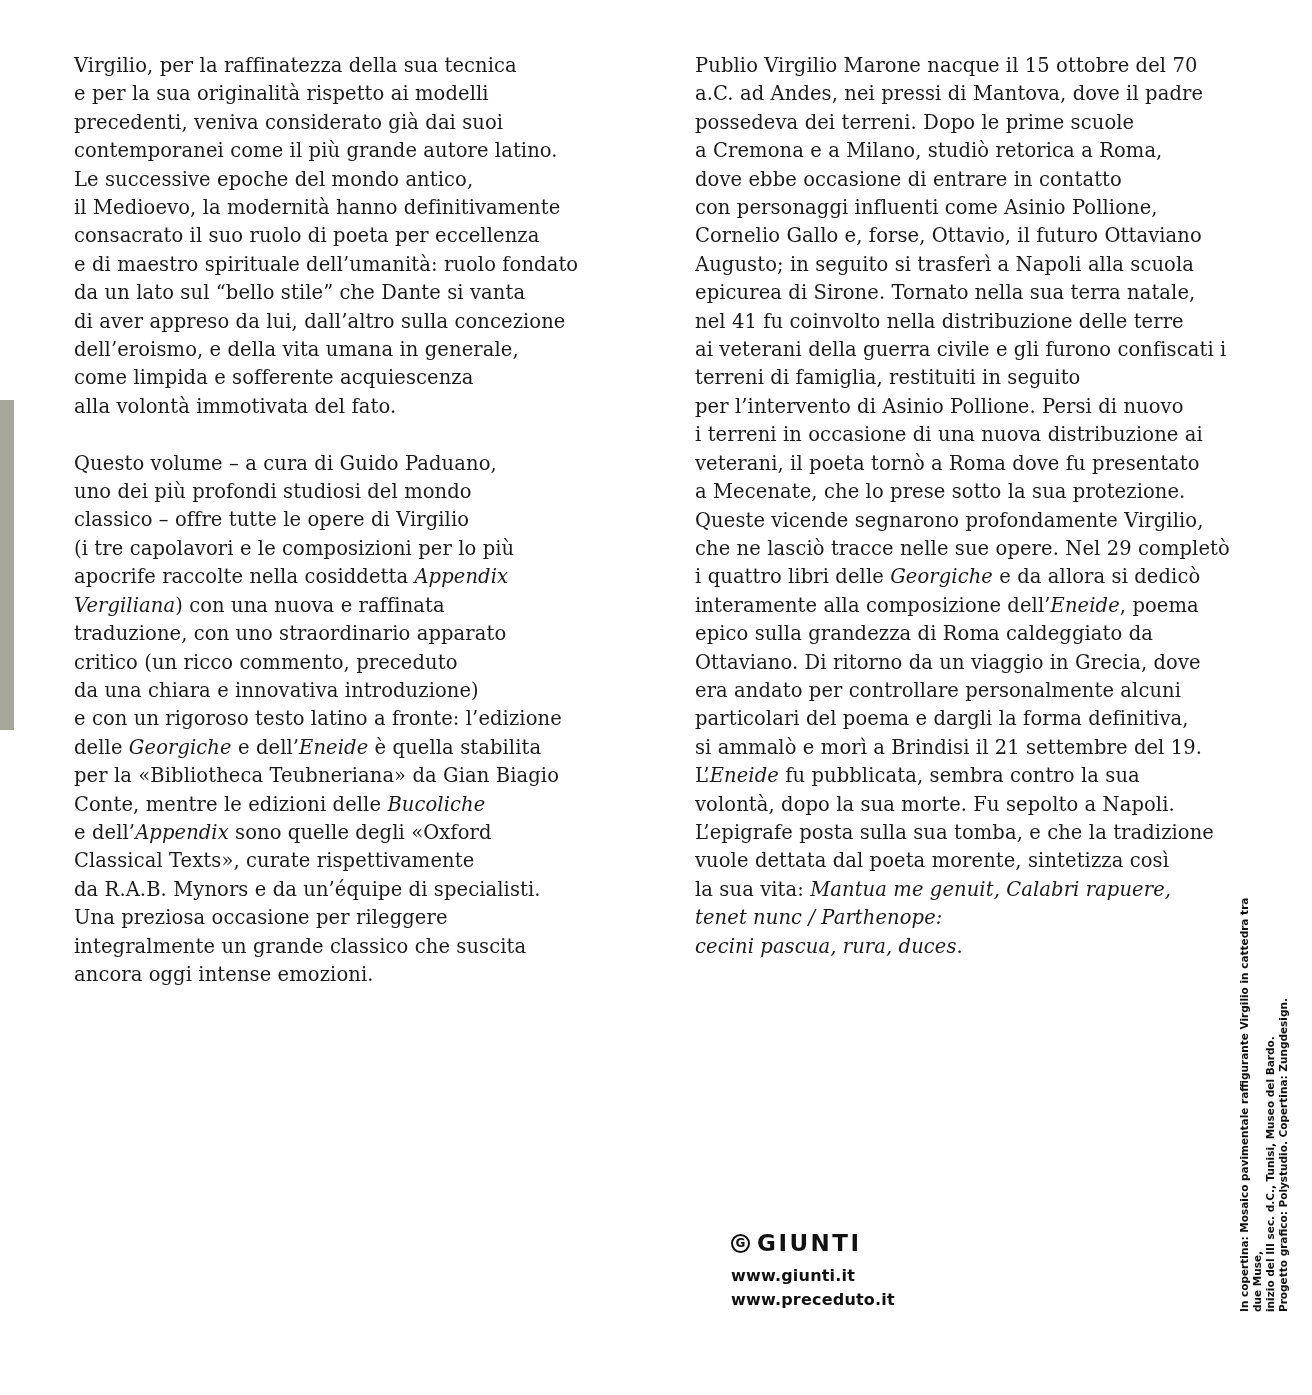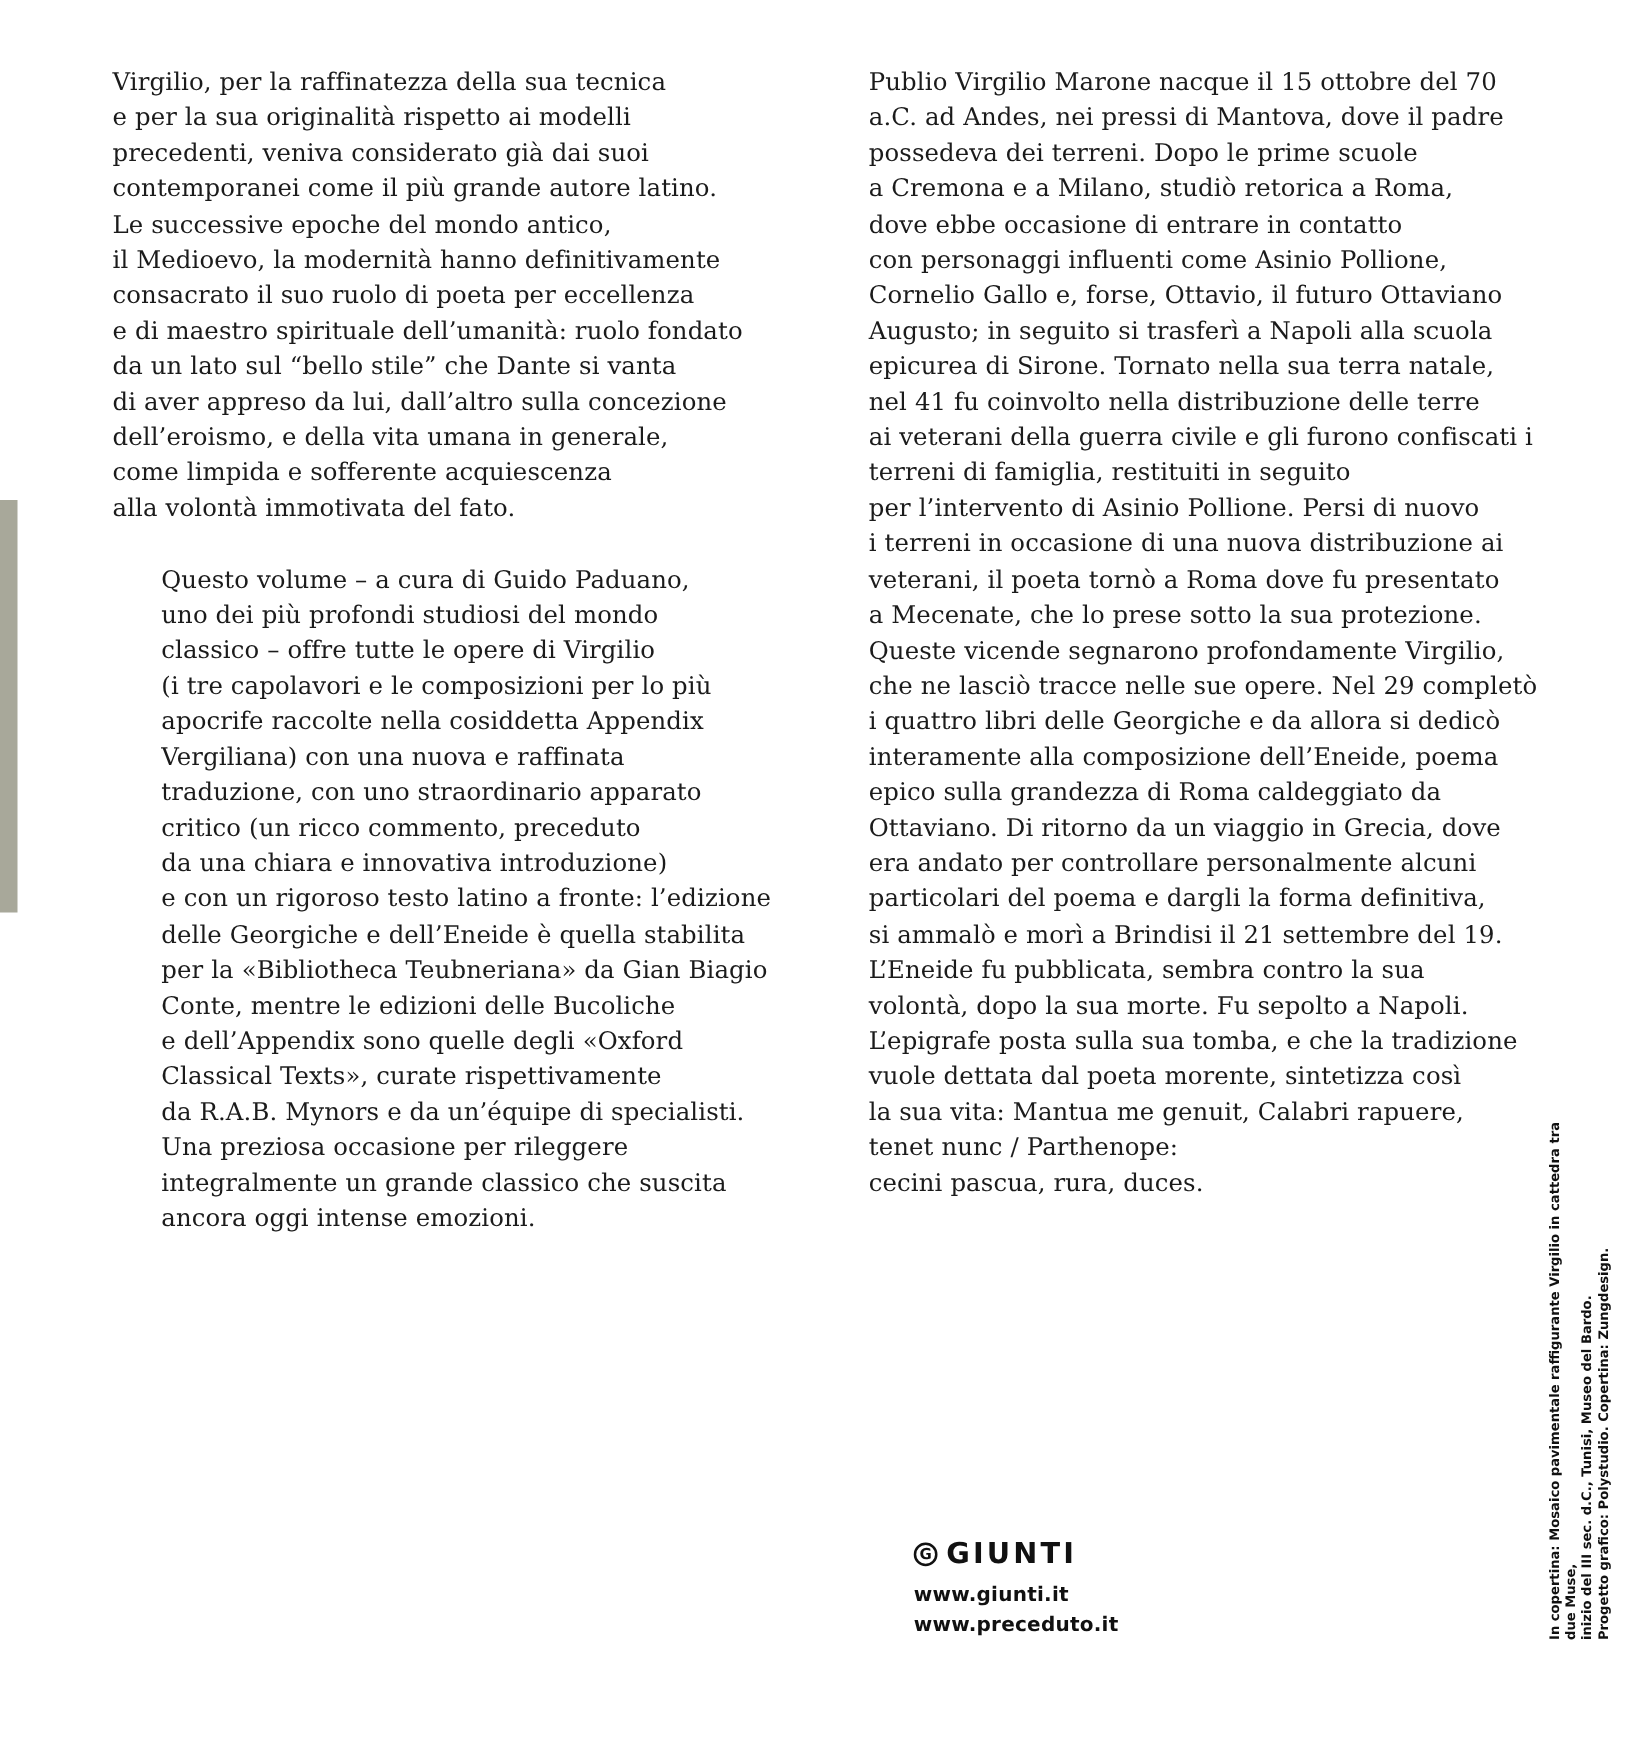--- a/index.html
+++ b/index.html
@@ -23,25 +23,25 @@
     height: 330px;
     background: #a8a89a;
   }
   .text-col {
     position: absolute;
     top: 52px;
     font-size: 19.5px;
     line-height: 28.4px;
     letter-spacing: 0.1px;
   }
-  .col-left  { left: 90px;  width: 545px; }
+  .col-left  { left: 74px;  width: 545px; }
   .col-right { left: 695px; width: 545px; }
   .para { margin: 0; }
-  .para + .para { margin-top: 28.4px; margin-left: 39px; }
-  .em { }
+  .para + .para { margin-top: 28.4px; }
+  .em { font-style: italic; }
 
   .spine-credits {
     position: absolute;
     left: 1238px;
     top: 1312px;
     width: 430px;
     transform: rotate(-90deg);
     transform-origin: 0 0;
     font-family: "DejaVu Sans", "Liberation Sans", sans-serif;
     font-size: 10.5px;

